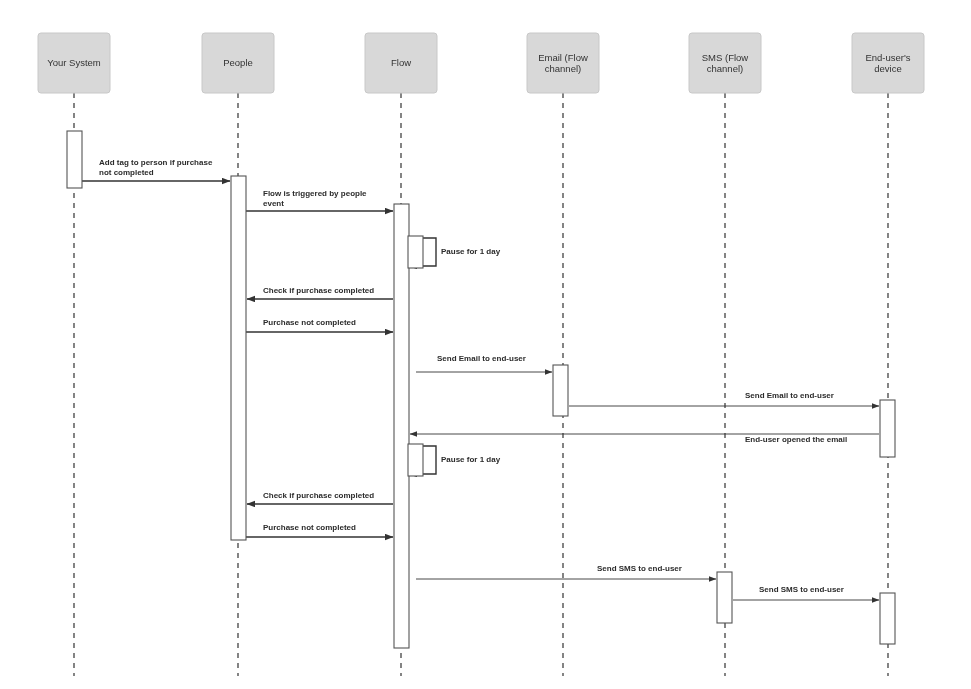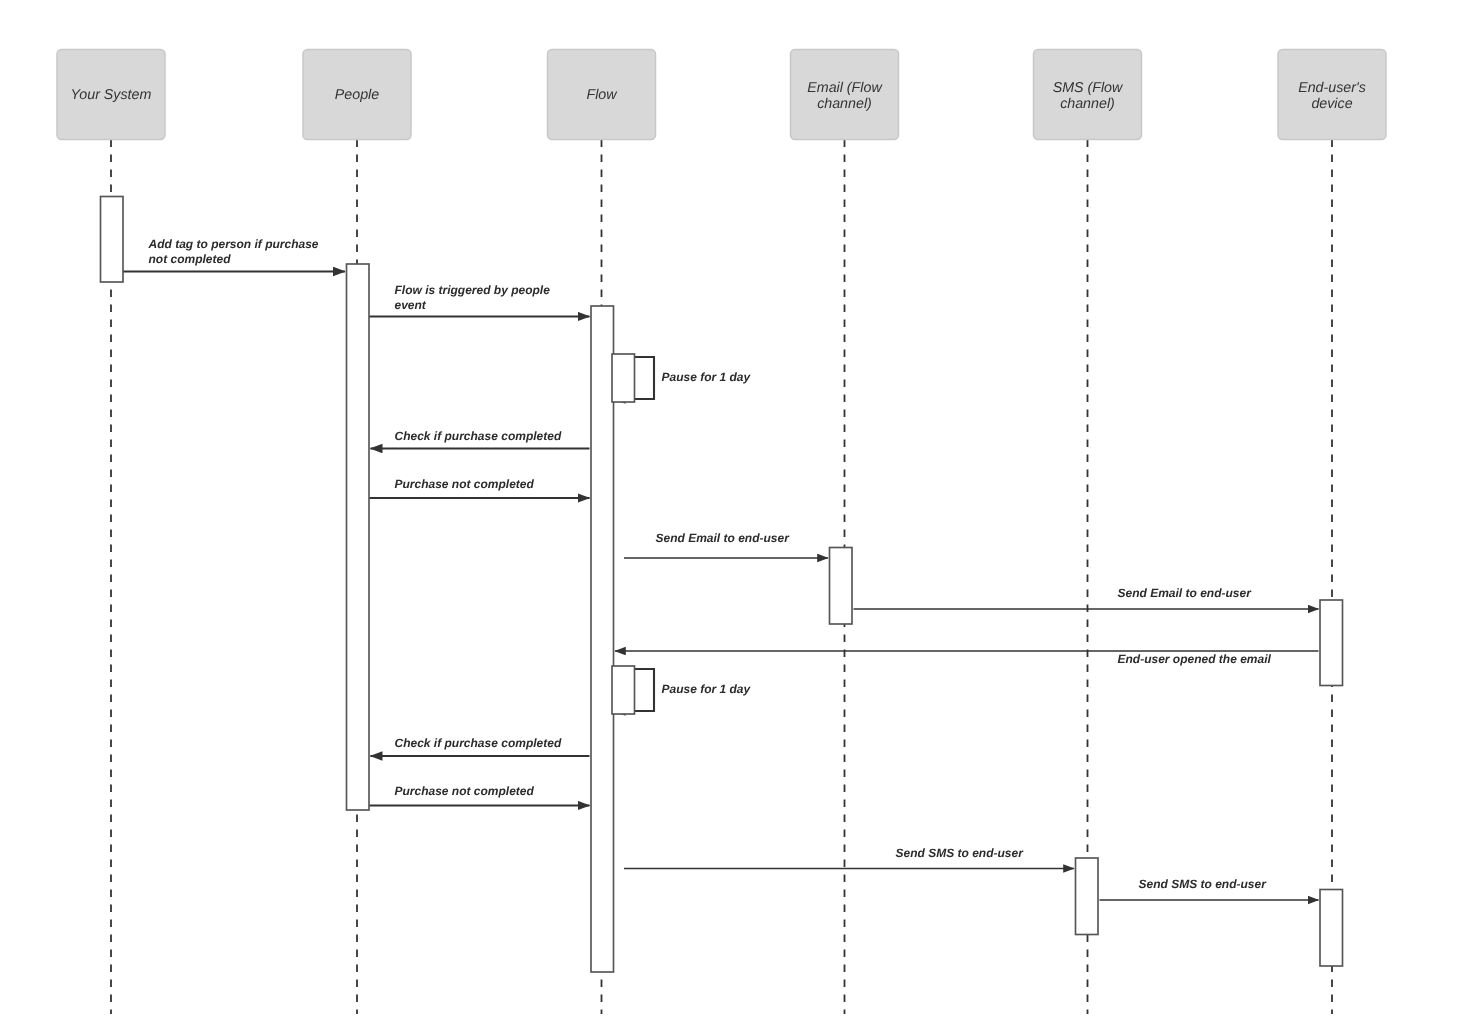--- a/index.html
+++ b/index.html
@@ -11,21 +11,20 @@
   body {
     font-family: "Liberation Sans", sans-serif;
     -webkit-font-smoothing: none;
   }
   #diagram-root {
     position: relative;
     width: 971px;
     height: 689px;
     background: #ffffff;
     overflow: hidden;
-    font-style: italic;
   }
   svg#seq-svg {
     position: absolute;
     left: 0;
     top: 0;
     width: 971px;
     height: 689px;
   }
   .participant-box {
     fill: #d8d8d8;

